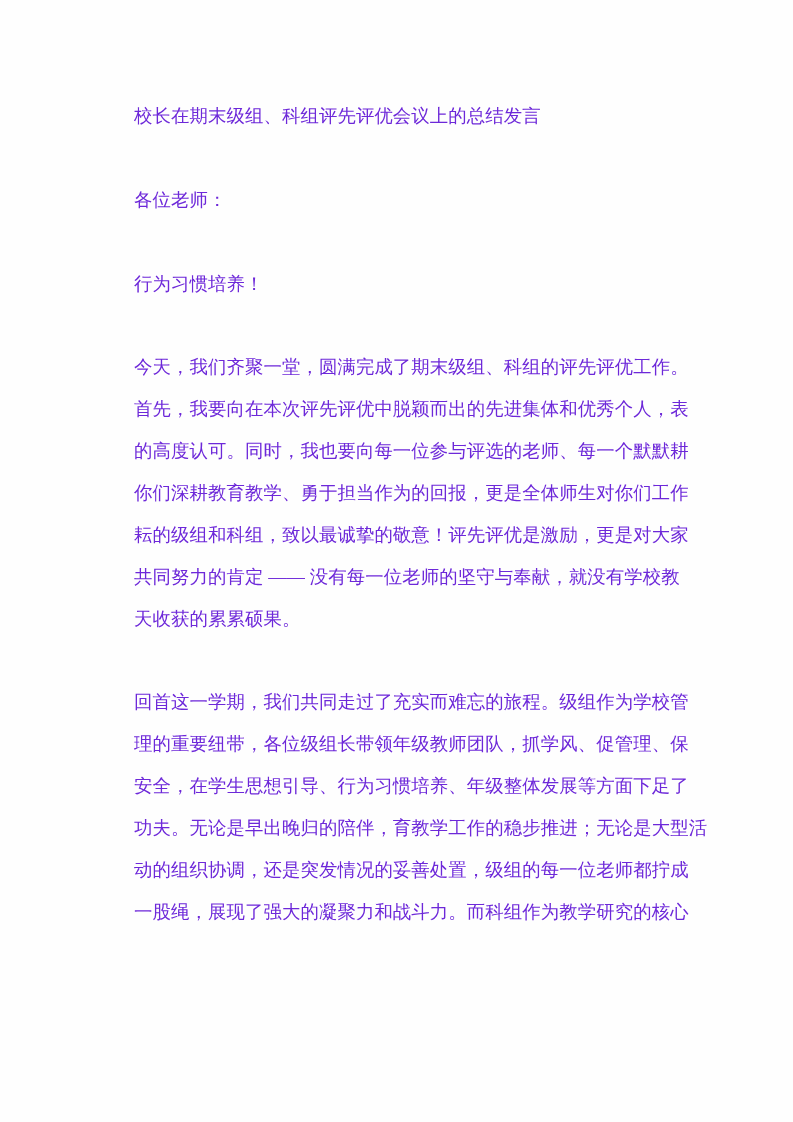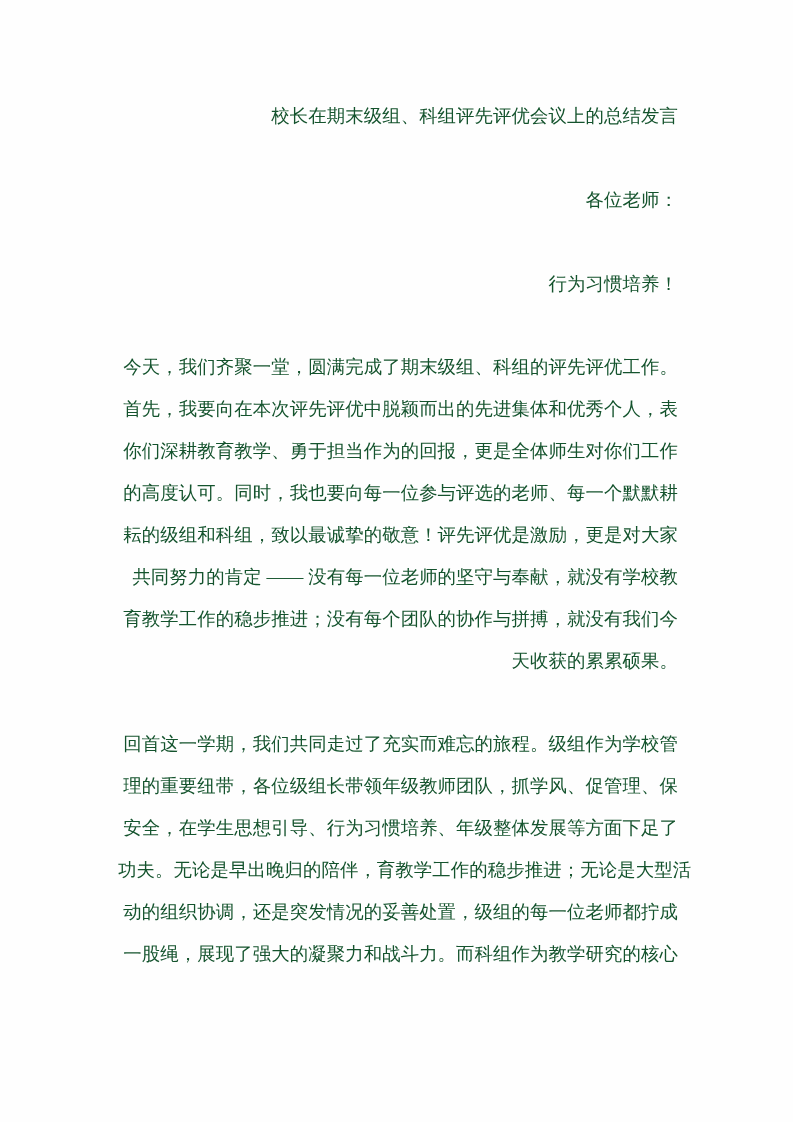--- a/index.html
+++ b/index.html
@@ -10,27 +10,27 @@
   .page {
     position: relative;
     width: 793px;
     height: 1122px;
     background: #fefefe;
     overflow: hidden;
     font-family: "Liberation Serif", "DejaVu Serif", serif;
   }
   .doc {
     position: absolute;
-    left: 118px;
+    left: 134px;
     top: 96px;
     width: 560px;
-    color: #14532d;
+    color: #6d28d9;
     font-size: 18.4px;
     line-height: 41.9px;
-    text-align: right;
+    text-align: left;
     letter-spacing: 0.1px;
   }
   .line {
     height: 41.9px;
     white-space: nowrap;
   }
   .line.blank {
     
   }
   .title {
@@ -48,25 +48,24 @@
 
     <div class="line">各位老师：</div>
     <div class="line blank"></div>
 
     <div class="line">行为习惯培养！</div>
     <div class="line blank"></div>
 
     <div>
       <div class="line">今天，我们齐聚一堂，圆满完成了期末级组、科组的评先评优工作。</div>
       <div class="line">首先，我要向在本次评先评优中脱颖而出的先进集体和优秀个人，表</div>
+      <div class="line">的高度认可。同时，我也要向每一位参与评选的老师、每一个默默耕</div>
       <div class="line">你们深耕教育教学、勇于担当作为的回报，更是全体师生对你们工作</div>
-      <div class="line">的高度认可。同时，我也要向每一位参与评选的老师、每一个默默耕</div>
       <div class="line">耘的级组和科组，致以最诚挚的敬意！评先评优是激励，更是对大家</div>
       <div class="line">共同努力的肯定 —— 没有每一位老师的坚守与奉献，就没有学校教</div>
-      <div class="line">育教学工作的稳步推进；没有每个团队的协作与拼搏，就没有我们今</div>
       <div class="line">天收获的累累硕果。</div>
     </div>
 
     <div class="line blank"></div>
 
     <div>
       <div class="line">回首这一学期，我们共同走过了充实而难忘的旅程。级组作为学校管</div>
       <div class="line">理的重要纽带，各位级组长带领年级教师团队，抓学风、促管理、保</div>
       <div class="line">安全，在学生思想引导、行为习惯培养、年级整体发展等方面下足了</div>
       <div class="line">功夫。无论是早出晚归的陪伴，育教学工作的稳步推进；无论是大型活</div>

